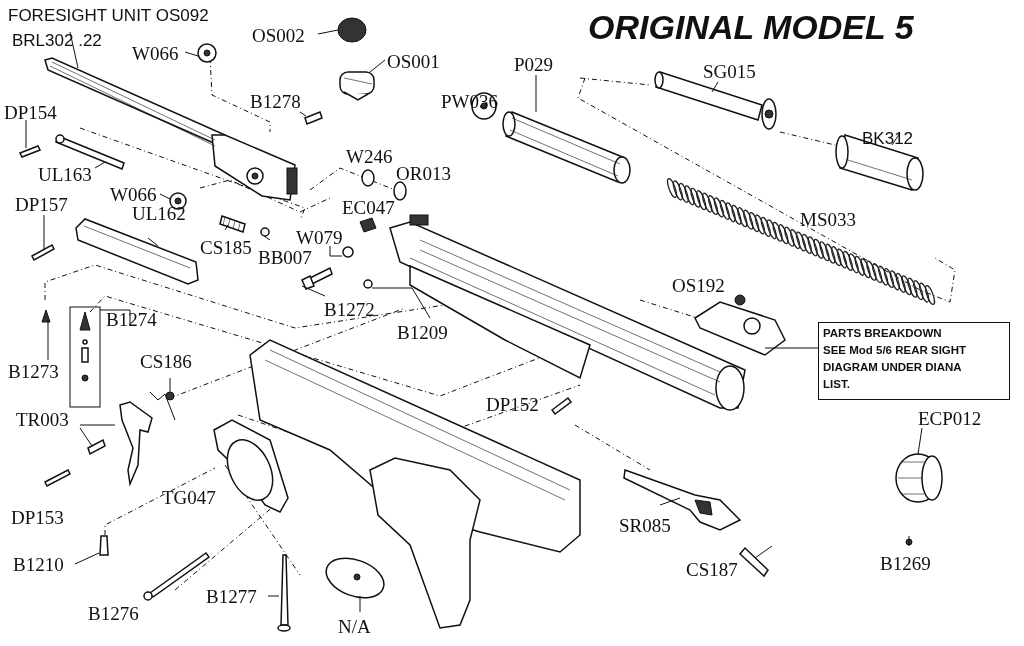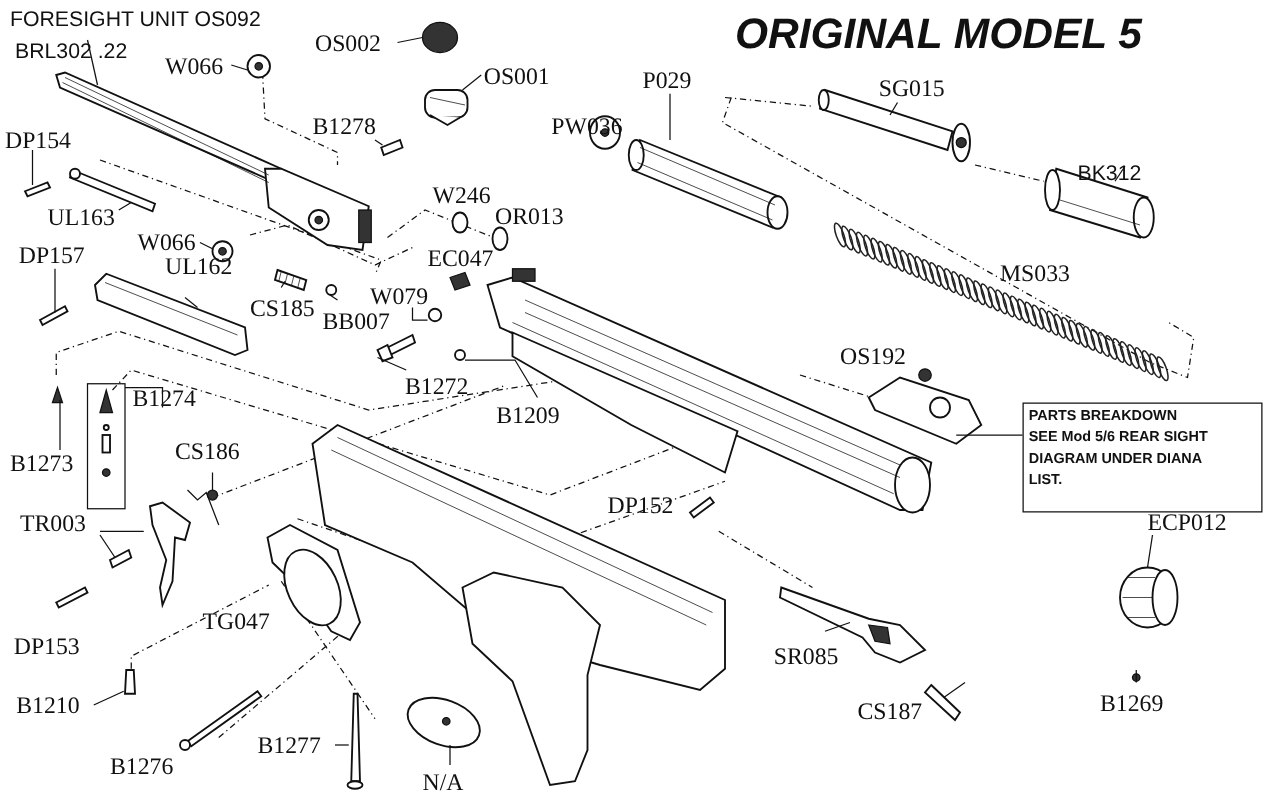--- a/index.html
+++ b/index.html
@@ -1,21 +1,21 @@
 <!DOCTYPE html>
 <html><head>
 <meta charset="utf-8">
 <style>
   html,body{margin:0;padding:0;background:#fff;}
   #stage{position:relative;width:1024px;height:646px;background:#fff;overflow:hidden;}
   svg{position:absolute;left:0;top:0;}
   .lbl{position:absolute;font-family:"Liberation Serif","DejaVu Serif",serif;font-weight:normal;font-size:19px;color:#111;white-space:nowrap;line-height:1;}
   .lbl-sans{font-family:"Liberation Sans","DejaVu Sans",sans-serif;font-size:17px;}
   #title{position:absolute;left:588px;top:8px;font-family:"Liberation Sans","DejaVu Sans",sans-serif;font-weight:bold;font-style:italic;font-size:34px;color:#111;white-space:nowrap;}
-  #note{position:absolute;left:818px;top:322px;width:192px;height:88px;border:1.5px solid #111;box-sizing:border-box;padding:2px 4px;font-family:"Liberation Sans","DejaVu Sans",sans-serif;font-size:11.5px;font-weight:bold;line-height:17px;color:#111;}
+  #note{position:absolute;left:818px;top:322px;width:192px;height:78px;border:1.5px solid #111;box-sizing:border-box;padding:2px 4px;font-family:"Liberation Sans","DejaVu Sans",sans-serif;font-size:11.5px;font-weight:bold;line-height:17px;color:#111;}
   #note div{white-space:nowrap;}
   .part{fill:#fff;stroke:#111;stroke-width:1.5;}
   .dark{fill:#333;stroke:#111;stroke-width:1;}
   .lead{stroke:#111;stroke-width:1;fill:none;}
   .dash{stroke:#111;stroke-width:1;fill:none;stroke-dasharray:5 3 1 3;}
   .hatch{stroke:#111;stroke-width:0.6;}
 </style>
 </head>
 <body>
 

